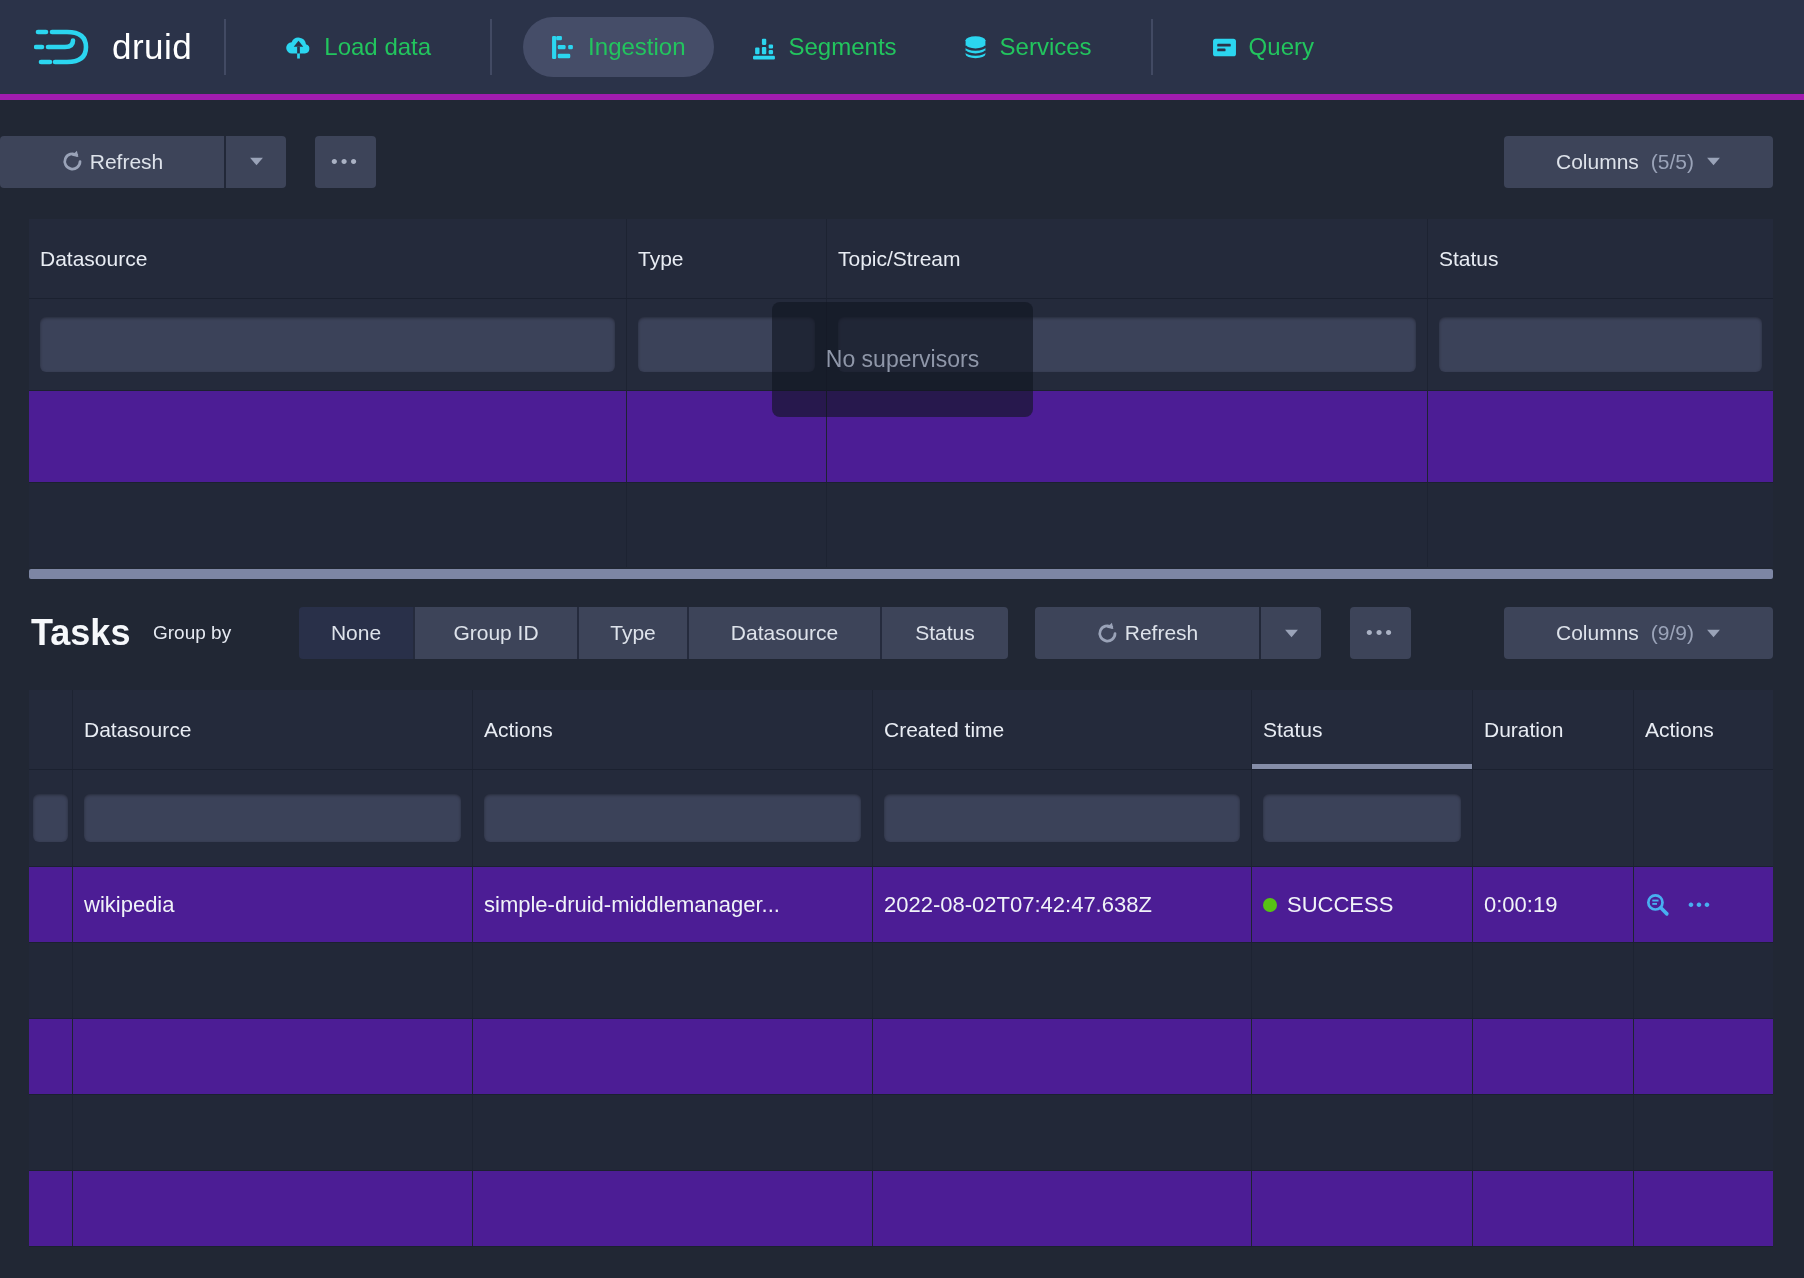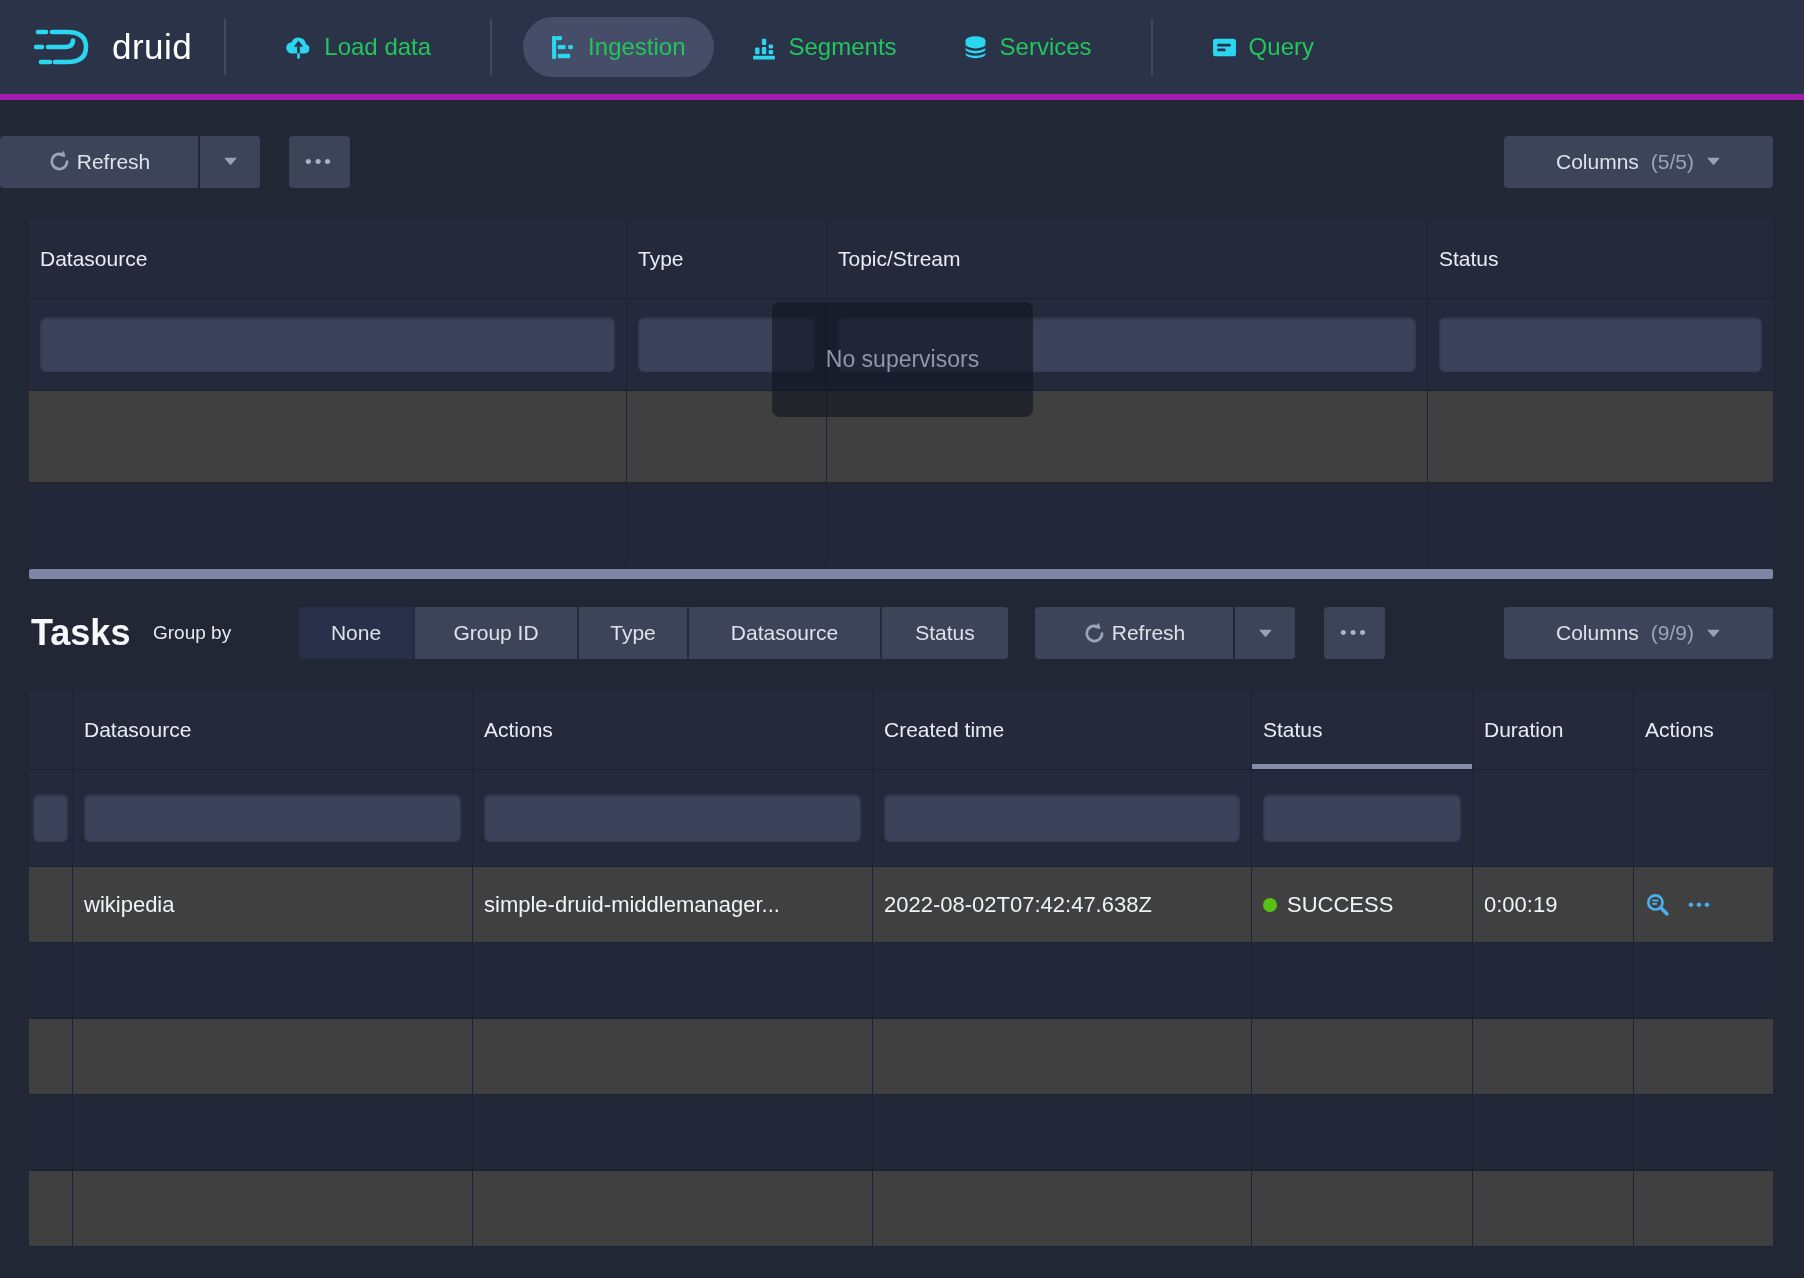--- a/index.html
+++ b/index.html
@@ -32,21 +32,21 @@
     font-size:36px; font-weight:700; color:#f6f8fb; margin-left:31px; width:245px;
     white-space:nowrap;
   }
   .title-tasks { width:122px; }
   .groupby-label { font-size:19px; color:#e6eaf2; width:112px; margin-right:34px; }
   .btn {
     background:#3d4459; color:#dde2ea; font-size:21px;
     display:flex; align-items:center; justify-content:center;
     height:52px; border-radius:4px; cursor:pointer; user-select:none;
   }
-  .btn-refresh-main { width:198px; border-radius:4px 0 0 4px; gap:6px; }
+  .btn-refresh-main { width:224px; border-radius:4px 0 0 4px; gap:6px; }
   .btn-refresh-caret { width:62px; border-radius:0 4px 4px 0; border-left:2px solid #222838; }
   .btn-more { width:61px; margin-left:29px; }
   .more-dots { color:#aab2c4; font-size:19px; letter-spacing:3px; }
   .more-dots-blue { color:#48aff0; font-size:17px; letter-spacing:2px; cursor:pointer; }
   .btn-columns { width:269px; margin-left:auto; margin-right:31px; gap:12px; }
   .dim { color:#9aa3b8; }
   .btn-group { display:flex; border-radius:4px; overflow:hidden; }
   .btn-group .btn { border-radius:0; }
   .btn-group .btn + .btn { border-left:2px solid #252b3d; }
   .btn-group .btn.active { background:#293049; }
@@ -56,21 +56,21 @@
   .table { margin-left:29px; width:1744px; background:#242a3b; position:relative; }
   .tr { display:flex; border-bottom:1px solid #1b2130; }
   .td { border-right:1px solid #1d2332; padding:0 11px; display:flex; align-items:center; overflow:hidden; }
   .th { font-size:21px; color:#e8ecf3; cursor:pointer; }
   .row-head { height:80px; }
   .row-filter-sup { height:92px; }
   .row-filter-tasks { height:97px; }
   .row-sup { height:92px; }
   .row-sup2 { height:84px; border-bottom:none; }
   .row-task { height:76px; font-size:22px; color:#f0f3f8; }
-  .row-light { background:#404040; }
+  .row-light { background:#4c1d95; }
   .row-dark { background:#222838; }
   .sorted { box-shadow:inset 0 -5px 0 0 #858da8; }
   
   .sc0{width:598px}.sc1{width:200px}.sc2{width:601px}.sc3{width:345px;border-right:none}
   .tc0{width:44px;padding:0 4px}.tc1{width:400px}.tc2{width:400px}.tc3{width:379px}
   .tc4{width:221px}.tc5{width:161px}.tc6{width:139px;border-right:none}
   .filter {
     width:100%; background:#3b4259; border:none; outline:none; border-radius:6px;
     box-shadow:inset 0 1px 3px rgba(0,0,0,0.35);
     color:#eef1f7; font-size:20px; padding:0 12px;

